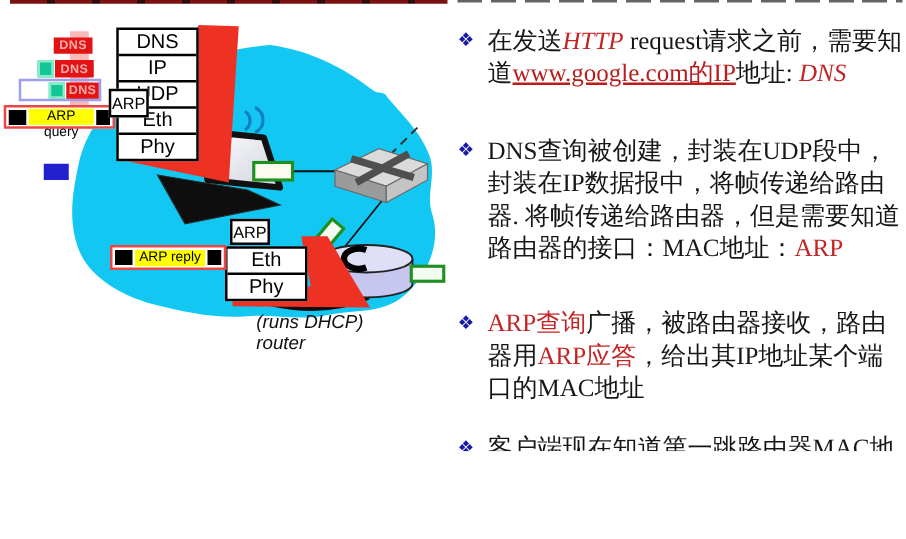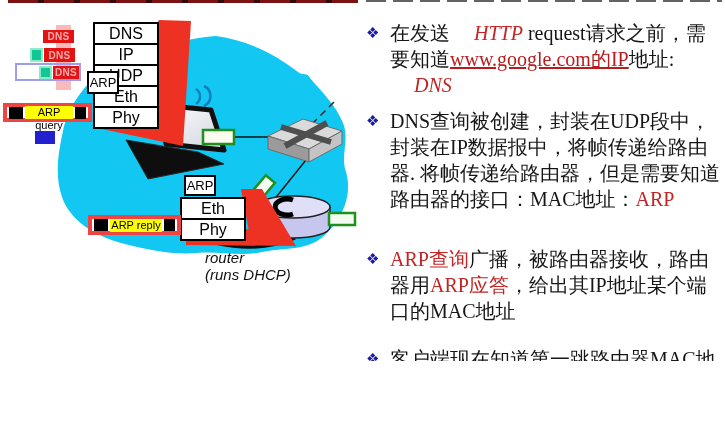--- a/index.html
+++ b/index.html
@@ -22,22 +22,22 @@
   #pk1{left:43px;top:30px;width:31px;height:13px;}
   #pk2r{left:44px;top:48px;width:31px;height:14px;}
   #pk3r{left:53px;top:66px;width:26px;height:13px;}
   .tealsq{position:absolute;background:#12C795;border:2px solid #8CEBCB;box-sizing:border-box;}
   #pk2g{left:30px;top:48px;width:13px;height:14px;}
   #pk3g{left:39px;top:66px;width:13px;height:13px;}
   #pk3o{position:absolute;left:15px;top:63px;width:66px;height:18px;border:2px solid #9E9EEF;box-sizing:border-box;}
   #pk3b{position:absolute;left:18px;top:66px;width:20px;height:13px;background:#2321CF;}
 
   
-  .framebar{position:absolute;border:4px solid #ef4444;background:#fff;display:flex;align-items:center;
-            box-sizing:border-box;padding:0 2px;gap:2px;margin-top:19px;}
+  .framebar{position:absolute;border:2px solid #ef4444;background:#fff;display:flex;align-items:center;
+            box-sizing:border-box;padding:0 2px;gap:2px;}
   .framebar .sq{background:#000;height:12px;}
   .sqL{width:14px;} .sqR{width:11px;}
   .framebar .yl{background:#FFFF00;flex:1;height:13px;font-size:11px;line-height:13px;text-align:center;color:#000;}
   #arpq{left:3px;top:84px;width:89px;height:19px;}
   #arpr{left:88px;top:196px;width:93px;height:20px;}
 
   
   .pstack{position:absolute;background:#fff;border:2px solid #000;box-sizing:border-box;width:66px;}
   .pstack .row{height:19px;display:flex;align-items:center;justify-content:center;
                font-size:16px;color:#000;border-bottom:2px solid #000;}
@@ -53,21 +53,21 @@
   .caption{position:absolute;left:205px;top:249px;font-style:italic;font-size:15px;line-height:17px;color:#111;}
 
   
   .bullet-item{position:absolute;left:366px;width:356px;display:flex;}
   .b0{top:20px;} .b1{top:108px;} .b2{top:246px;} .b3{top:346px;}
   .bullet-marker{width:24px;flex:0 0 24px;color:#1A1AA8;font-size:15px;line-height:26px;}
   .bullet-text{flex:1;font-family:"Liberation Serif","DejaVu Serif",serif;
                font-size:20px;line-height:26px;color:#161616;}
   .rn-black{color:#161616;}
   .rn-red{color:#C32424;}
-  .rn-red-italic{color:#C32424;font-style:italic;margin-left:24px;}
+  .rn-red-italic{color:#C32424;font-style:italic;}
   .rn-link{color:#b91c1c;text-decoration:underline;}
 </style>
 </head>
 <body>
 
 <div class="stage">
 
   <div class="stripL"></div>
   <div class="stripR"></div>
 
@@ -157,22 +157,22 @@
     <div class="row">Phy</div>
   </div>
 
   <div class="framebar" id="arpr">
     <div class="sq sqL"></div>
     <div class="yl">ARP reply</div>
     <div class="sq sqR"></div>
   </div>
 
   <div class="caption">
+    <div>(runs DHCP)</div>
     <div>router</div>
-    <div>(runs DHCP)</div>
   </div>
 
   <div id="notes">
       <div class="bullet-item b0">
         <span class="bullet-marker">❖</span>
         <div class="bullet-text"><span class="rn-black">在发送</span><span class="rn-red-italic">HTTP</span><span class="rn-black"> request</span><span class="rn-black">请求之前，需要知道</span><span class="rn-link">www.google.com的IP</span><span class="rn-black">地址: </span><span class="rn-red-italic">DNS</span></div>
       </div>
       <div class="bullet-item b1">
         <span class="bullet-marker">❖</span>
         <div class="bullet-text"><span class="rn-black">DNS查询被创建，封装在UDP段中，封装在IP数据报中，将帧传递给路由器. 将帧传递给路由器，但是需要知道路由器的接口：MAC地址：</span><span class="rn-red">ARP</span></div>

